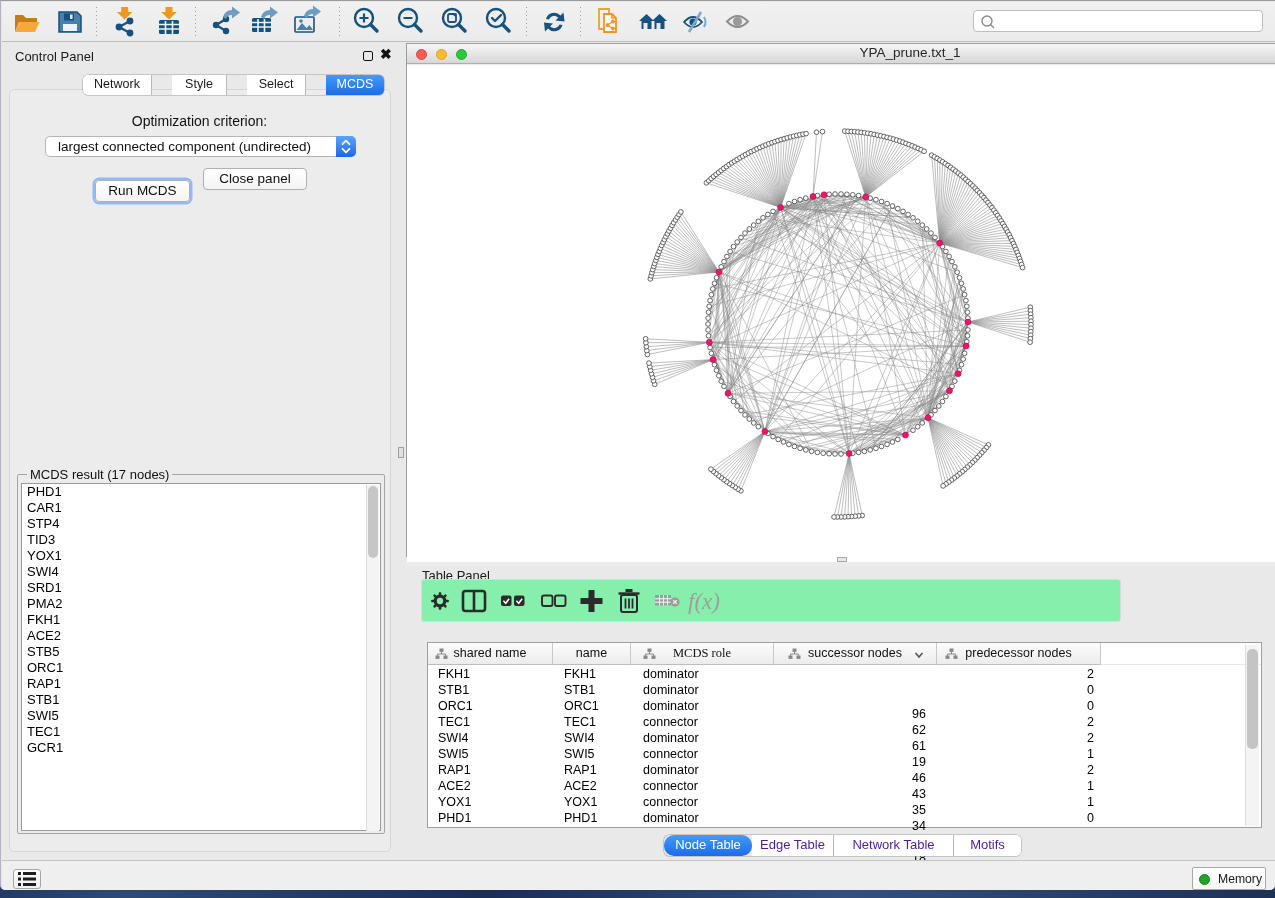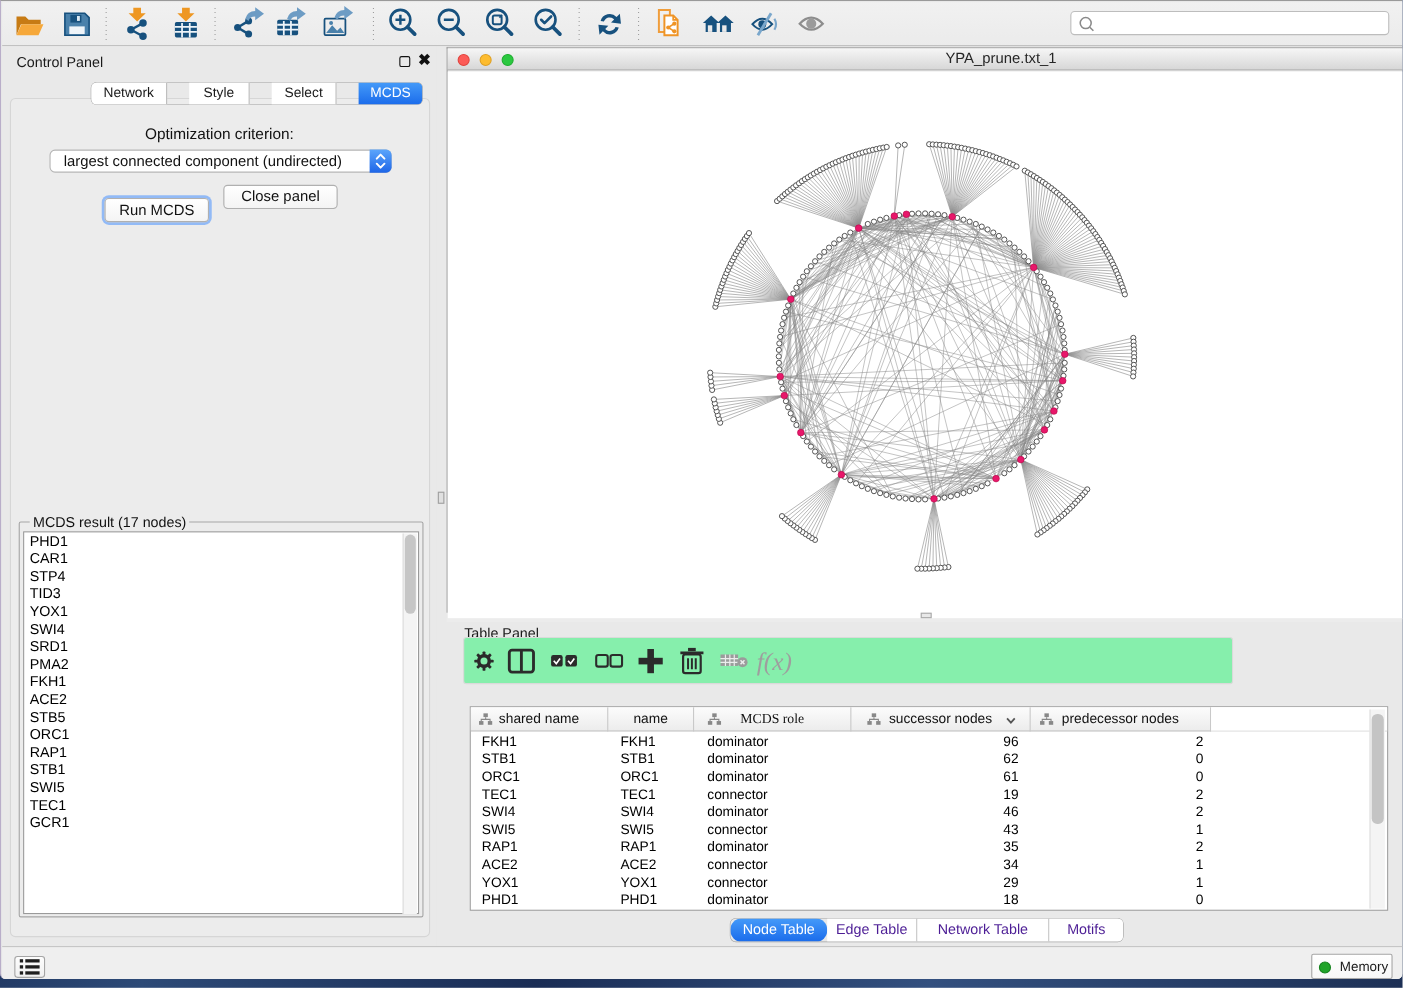--- a/index.html
+++ b/index.html
@@ -74,21 +74,21 @@
   #ttable { position:absolute; left:30px; top:76px; width:835px; height:186px; background:#fff;
             border:1px solid #9e9e9e; font-size:12.5px; }
   #thead { position:absolute; left:0; top:0; width:833px; height:22px;
            background:linear-gradient(#fcfcfc,#ececec); border-bottom:1px solid #bdbdbd; }
   .hcell { position:absolute; top:0; height:22px; border-right:1px solid #c9c9c9; }
   .hlab { position:absolute; top:3px; width:100%; text-align:center; font-size:12.5px; color:#111; }
   .tbrow { position:absolute; left:0; width:833px; height:16px; line-height:16px; color:#000; }
   .c1 { position:absolute; left:10px; }
   .c2 { position:absolute; left:136px; }
   .c3 { position:absolute; left:215px; }
-  .c4 { position:absolute; left:347px; width:151px; text-align:right; }
+  .c4 { position:absolute; left:347px; width:151px; text-align:right;margin-top:40px; }
   .c5 { position:absolute; left:510px; width:156px; text-align:right; }
   #tsb { position:absolute; right:2px; top:2px; width:14px; height:181px; background:#f4f4f4; border-left:1px solid #dedede; }
   #tsb .th { position:absolute; left:1px; top:4px; width:11px; height:100px; background:#c4c4c4; border-radius:5px; }
   #ttabs { position:absolute; left:267px; top:269px; height:21px; display:flex; z-index:5;
            border-radius:5px; box-shadow:0 0 0 0.5px #9f9f9f; overflow:hidden; }
   #ttabs .tab { height:21px; line-height:20px; font-size:13px; color:#4c1d95; background:#fff;
                 border-right:1px solid #b9b9b9; text-align:center; }
   #ttabs .tab:nth-child(1){width:88px;border-radius:10px;} #ttabs .tab:nth-child(2){width:82px;}
   #ttabs .tab:nth-child(3){width:120px;} #ttabs .tab:nth-child(4){width:67px;}
   #ttabs .tab.last { border-right:none; }

